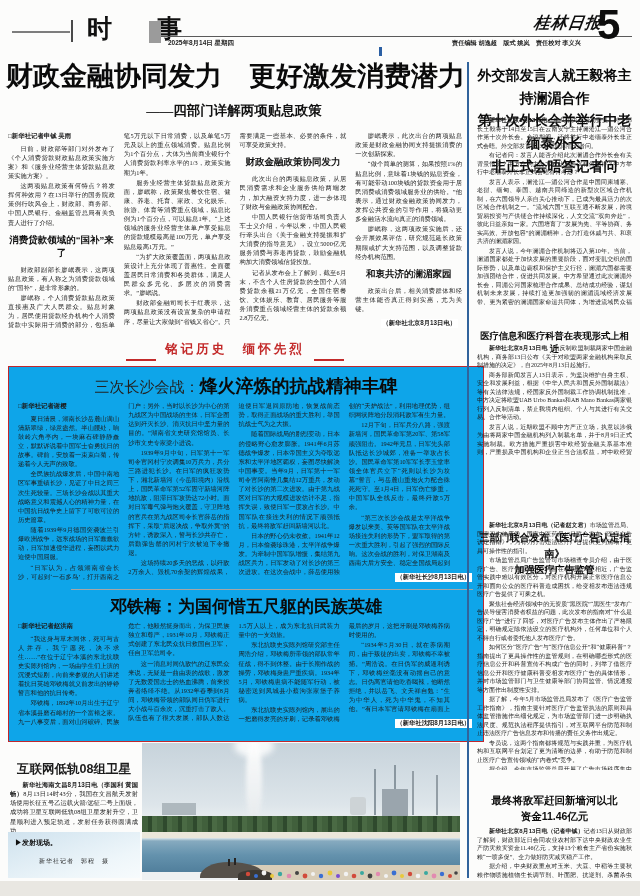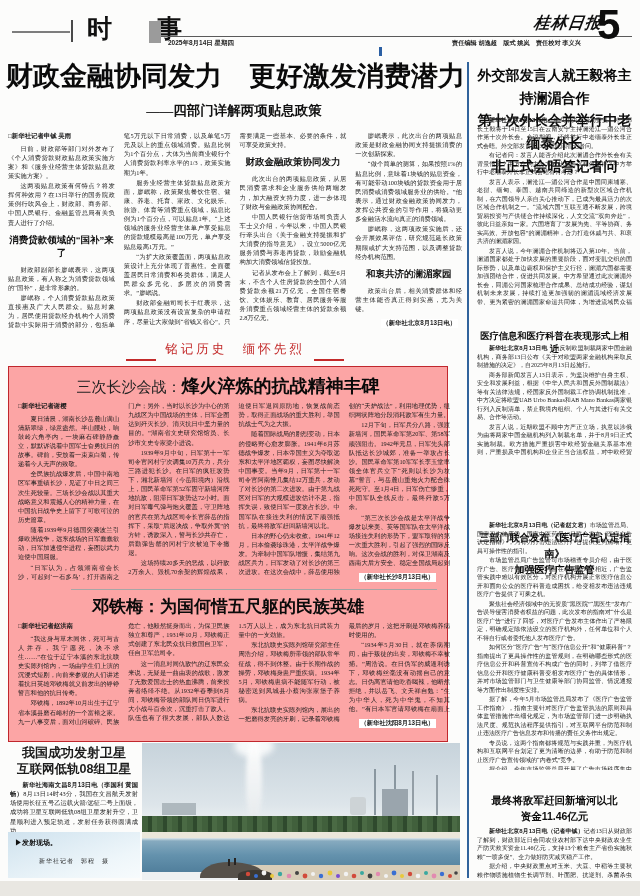--- a/index.html
+++ b/index.html
@@ -41,24 +41,24 @@
            letter-spacing:0;color:#0a0a0a;white-space:nowrap;}
   #lead-sub{position:absolute;left:6px;top:102px;width:456px;text-align:center;
             font-weight:900;font-size:13.5px;color:#111;}
   #lead-body{position:absolute;left:8px;top:131px;width:454px;height:200px;}
   #lead-dl{top:319px;right:182px;}
 
   
   #banner{position:absolute;left:8px;top:341px;width:454px;display:flex;align-items:center;
           justify-content:center;gap:9px;}
   .banner-line{width:30px;height:2px;background:#c32a2a;}
-  #banner-text{font-family:"Liberation Sans",sans-serif;font-weight:400;font-size:12.5px;
+  #banner-text{font-family:"Liberation Sans",sans-serif;font-weight:700;font-size:12.5px;
                color:#c32a2a;letter-spacing:3px;border-bottom:2px solid #c32a2a;padding-bottom:18px;}
-  #red-box{position:absolute;left:8px;top:366px;width:440px;height:376px;
-           border:1.5px solid #c0272d;background:#fca5a5;}
+  #red-box{position:absolute;left:8px;top:366px;width:476px;height:376px;
+           border:1.5px solid #c0272d;background:#0ea5e9;}
   #a1-title{position:absolute;left:0;top:7px;width:100%;text-align:center;white-space:nowrap;}
   #a1-title .t-light{font-size:15px;font-weight:normal;color:#222;}
   #a1-title .t-bold{font-family:"Liberation Sans",sans-serif;font-weight:900;font-size:18px;color:#0a0a0a;}
   #a1-body{position:absolute;left:9px;top:34px;width:432px;height:181px;}
   #a1-dl{top:206px;right:11px;}
   #rb-divider{position:absolute;left:62px;right:10px;top:222px;height:1px;background:#a6a6a6;}
   #a2-title{position:absolute;left:0;top:228px;width:100%;text-align:center;
             font-family:"Liberation Sans",sans-serif;font-weight:900;font-size:17px;color:#0a0a0a;}
   #a2-body{position:absolute;left:9px;top:254px;width:432px;height:110px;}
   #a2-dl{top:352px;right:11px;}
@@ -209,21 +209,20 @@
           <p class="para" data-name="paragraph">邓铁梅，1892年10月出生于辽宁省本溪县磨石峪村的一个富裕之家。九一八事变后，面对山河破碎、民族危亡，他毅然挺身而出，为保卫民族独立和尊严，1931年10月，邓铁梅正式创建了东北民众抗日救国自卫军，任自卫军总司令。</p>
           <p class="para" data-name="paragraph">这一消息对同仇敌忾的辽东民众来说，无疑是一曲由衷的战歌，激发了无数爱国志士的热血沸腾，前来投奔者络绎不绝。从1932年春季到8月间，邓铁梅带领的部队同日伪军进行大小战斗百余次，沉重打击了敌人。队伍也有了很大发展，部队人数达1.5万人以上，成为东北抗日武装力量中的一支劲旅。</p>
           <p class="para" data-name="paragraph">东北抗联史实陈列馆研究部主任周浩介绍，邓铁梅所带领的部队常年征战，得不到休整。由于长期作战的操劳，邓铁梅身患严重疾病。1934年5月，邓铁梅患病不能随军行动，被秘密送到凤城县小蔡沟张家堡子养病。</p>
           <p class="para" data-name="paragraph">东北抗联史实陈列馆内，展出的一把磨得发亮的牙刷，记录着邓铁梅最后的岁月，这把牙刷是邓铁梅养病时使用的。</p>
           <p class="para" data-name="paragraph">“1934年5月30日，就在养病期间，由于叛徒的出卖，邓铁梅不幸被捕。”周浩说。在日伪军的威逼利诱下，邓铁梅丝毫没有动摇自己的意志。日伪高官请他吃香喝辣，他断然拒绝，并以岳飞、文天祥自勉：“生为中华人，死为中华鬼，不知其他。”有日本军官请邓铁梅在扇面上题字，邓铁梅挥毫赋诗：“五尺身躯何足惜，四省失地几时收？”</p>
         </div>
     </div>
     <div id="a2-dl" class="dl" data-name="dengtiemei-dateline">（新华社沈阳8月13日电）</div>
   </div>
 
-  <div id="launch-hl1" data-name="launch-headline-line1">我国成功发射卫星</div>
   <div id="launch-hl2" data-name="launch-headline-line2">互联网低轨08组卫星</div>
   <div id="launch-body" data-name="launch-article-body">
     <p class="para" data-name="paragraph"><span class="lead-in" data-name="launch-dateline-lead">新华社海南文昌8月13日电（李国利 黄国畅）</span><span data-name="launch-first-paragraph">8月13日14时43分，我国在文昌航天发射场使用长征五号乙运载火箭/远征二号上面级，成功将卫星互联网低轨08组卫星发射升空，卫星顺利进入预定轨道，发射任务获得圆满成功。</span></p>
     <div data-name="launch-paragraphs">
 
     <p class="para" data-name="paragraph">这次任务是长征系列运载火箭的第588次飞行。</p>
       </div>
   </div>
   <div id="caption-box" data-name="photo-caption-box">
     <div id="caption-marker" data-name="photo-caption">▶发射现场。</div>

